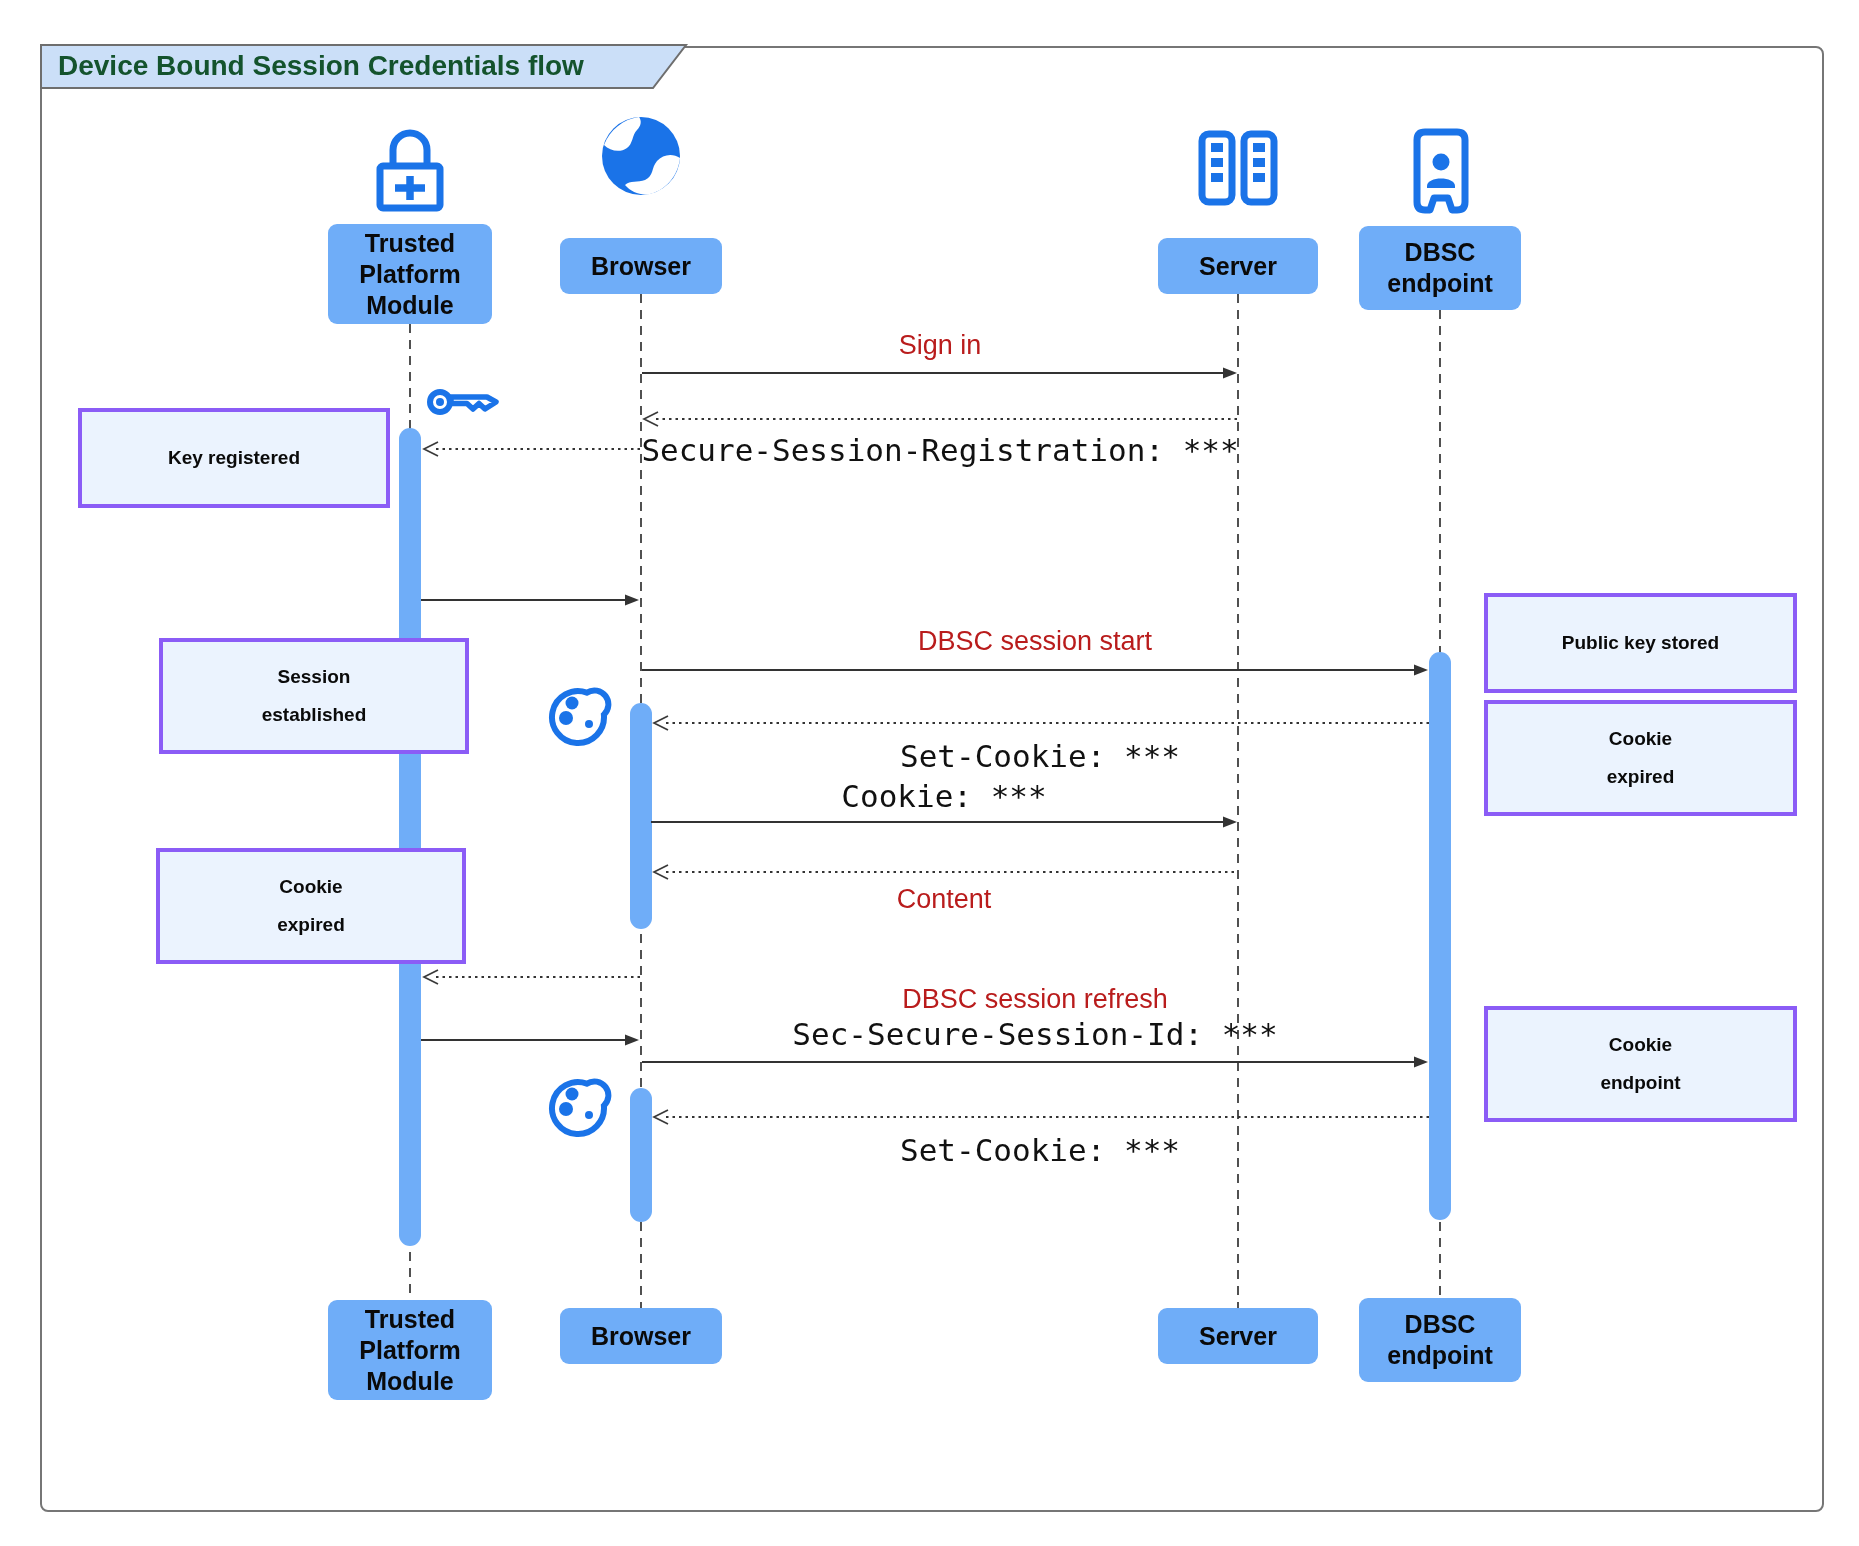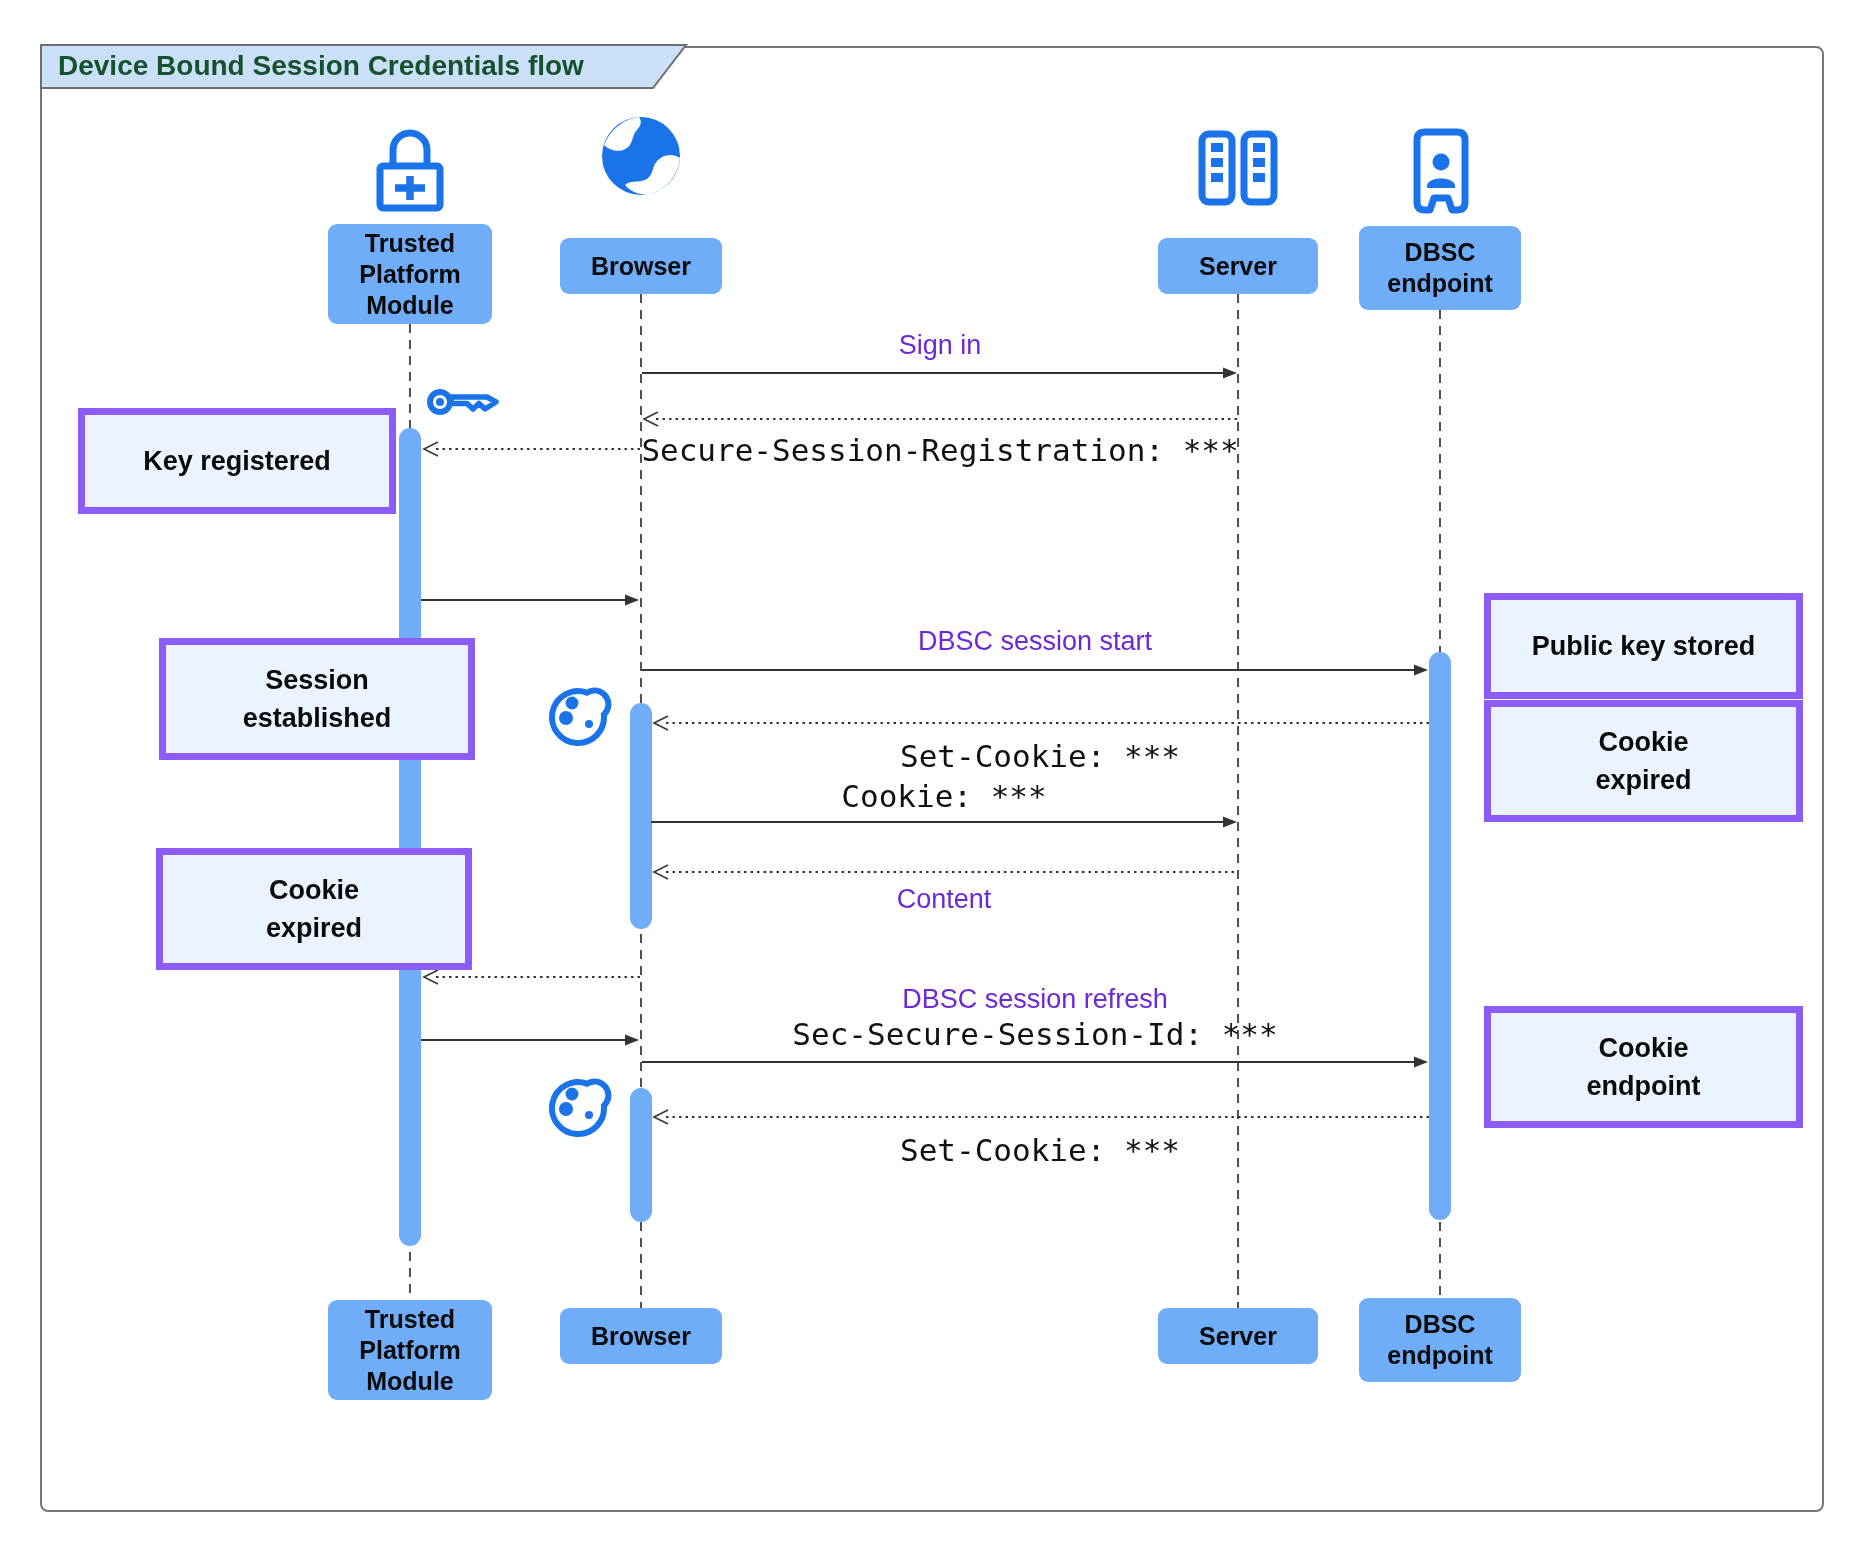--- a/index.html
+++ b/index.html
@@ -6,26 +6,26 @@
   .stage{position:relative;width:1859px;height:1546px;background:#ffffff;
          font-family:"Liberation Sans",sans-serif;overflow:hidden;}
   .frame{position:absolute;left:40px;top:46px;width:1780px;height:1462px;
          border:2px solid #767676;border-radius:8px;background:#fff;}
   .layer{position:absolute;left:0;top:0;}
   .title-tab{position:absolute;left:40px;top:44px;width:660px;height:46px;}
   .title-text{position:absolute;left:58px;top:50px;font-size:28px;font-weight:bold;color:#14532d;}
   .actor-label{position:absolute;background:#6fadf8;border-radius:9px;color:#0a0a0a;
                font-weight:bold;font-size:25px;text-align:center;display:flex;
                flex-direction:column;justify-content:center;line-height:31px;z-index:5;}
-  .note{position:absolute;background:#ebf3fe;border:7px solid #8b5cf6;color:#0a0a0a;
-        font-weight:bold;font-size:27px;text-align:center;display:flex;flex-direction:column;
+  .note{position:absolute;background:#ebf3fe;border:4px solid #8b5cf6;color:#0a0a0a;
+        font-weight:bold;font-size:19px;text-align:center;display:flex;flex-direction:column;
         justify-content:center;line-height:38px;z-index:4;}
   .bar{position:absolute;width:22px;background:#6fadf8;border-radius:11px;z-index:2;}
   .arrow{position:absolute;z-index:3;}
-  .msg-sans{position:absolute;transform:translateX(-50%);font-size:27px;color:#6d28d9;
+  .msg-sans{position:absolute;transform:translateX(-50%);font-size:27px;color:#b91c1c;
             white-space:nowrap;z-index:3;}
   .msg-mono{position:absolute;transform:translateX(-50%);font-family:"DejaVu Sans Mono",monospace;
             font-size:31px;color:#111;white-space:nowrap;z-index:3;}
   .icon{position:absolute;z-index:3;}
 </style>
 </head>
 <body>
 
 <div class="stage">
 

